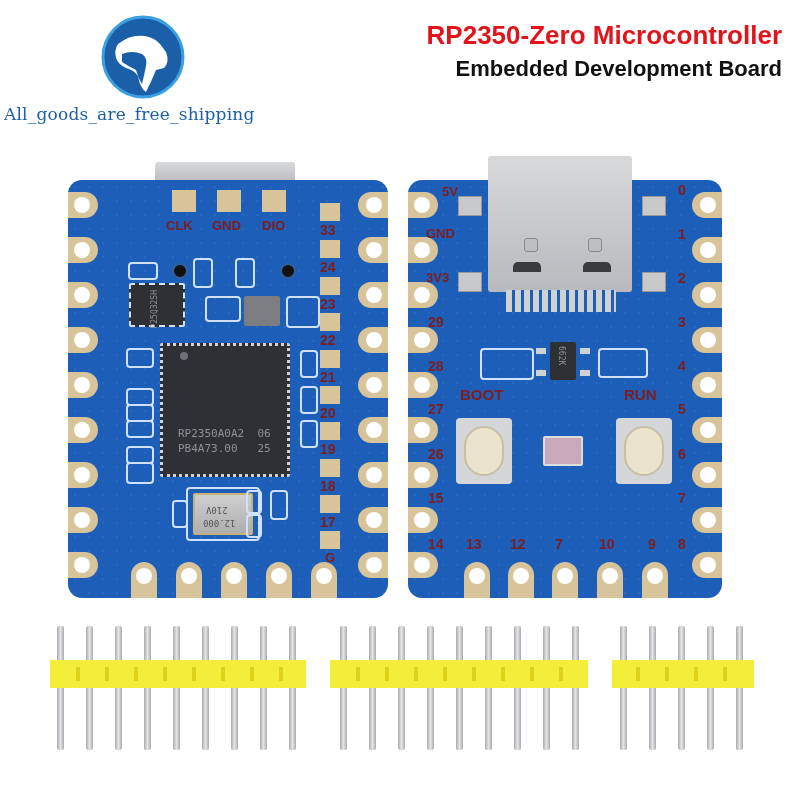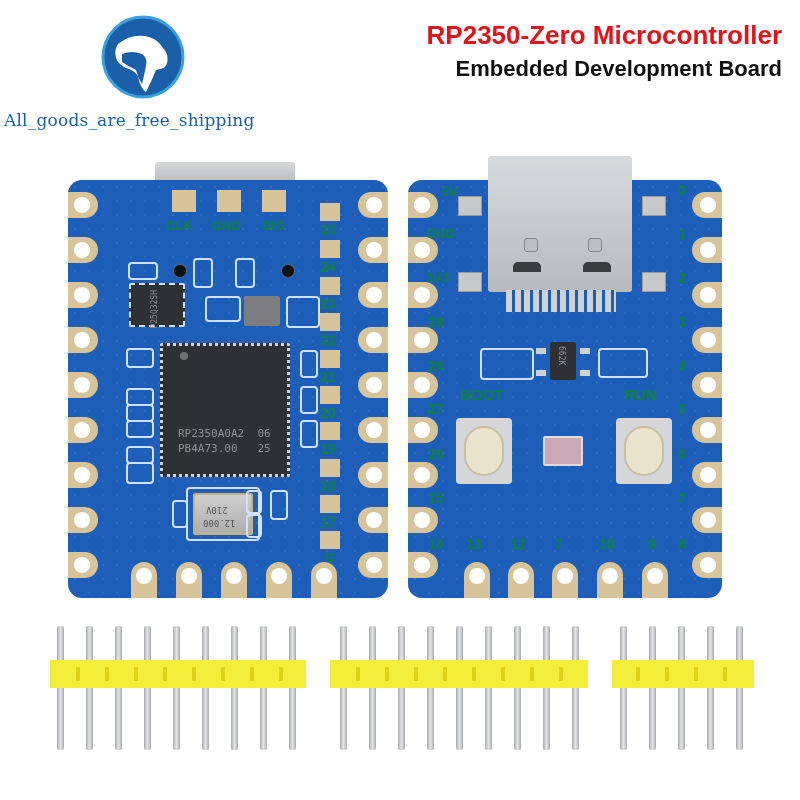--- a/index.html
+++ b/index.html
@@ -1,33 +1,33 @@
 <!DOCTYPE html>
 <html><head>
 <meta charset="utf-8">
 <style>
   html,body{margin:0;padding:0;background:#fff;}
   body{width:800px;height:800px;position:relative;overflow:hidden;font-family:"Liberation Sans",sans-serif;}
   .abs{position:absolute;}
-  .logo-text{left:4px;top:104px;font-family:"DejaVu Serif",serif;font-size:17px;color:#1a5fa8;letter-spacing:0.2px;white-space:nowrap;margin-top:6px;}
+  .logo-text{left:4px;top:104px;font-family:"DejaVu Serif",serif;font-size:17px;color:#1a5fa8;letter-spacing:0.2px;white-space:nowrap;}
   .title1{right:18px;top:20px;font-weight:bold;font-size:26px;color:#e0141b;white-space:nowrap;}
   .title2{right:18px;top:56px;font-weight:bold;font-size:22px;color:#111;white-space:nowrap;}
   .board{position:absolute;background:#1d5fb8;border-radius:14px;
     background-image:radial-gradient(rgba(255,255,255,0.06) 1px, transparent 1.5px);
     background-size:14px 14px;}
   .castel{position:absolute;width:30px;height:26px;background:#d8c49a;}
   .castel::after{content:"";position:absolute;width:16px;height:16px;border-radius:50%;background:#fff;top:5px;}
   .castel.l{border-radius:0 13px 13px 0;}
   .castel.l::after{left:6px;}
   .castel.r{border-radius:13px 0 0 13px;}
   .castel.r::after{right:6px;}
   .castel.b{width:26px;height:36px;border-radius:13px 13px 0 0;}
   .castel.b::after{left:5px;top:6px;}
   .pad{position:absolute;width:20px;height:18px;background:#d8c49a;}
-  .silk{position:absolute;color:#15803d;font-weight:bold;font-size:14px;white-space:nowrap;}
+  .silk{position:absolute;color:#7f1d1d;font-weight:bold;font-size:14px;white-space:nowrap;}
   .chip{position:absolute;background:#2f3033;border-radius:2px;}
   .chip-text{position:absolute;color:#8f9196;font-family:"DejaVu Sans Mono",monospace;font-size:11px;white-space:pre;}
   .smd{position:absolute;border:2px solid #cfe1ff;border-radius:4px;}
   .usb{position:absolute;background:linear-gradient(#d8d9db,#b7b9bc);border-radius:3px;}
   .btn{position:absolute;background:#d5d6d8;border-radius:4px;}
   .btn-cap{position:absolute;background:#ece3cd;border-radius:50%/40%;border:2px solid #c8bfa8;}
   .header{position:absolute;}
   .pin{position:absolute;width:7px;background:linear-gradient(90deg,#a8aaad,#e4e5e7,#a8aaad);border-radius:2px;}
   .housing{position:absolute;height:28px;background:#f2ee3a;}
   .notch{position:absolute;width:4px;height:14px;background:#ddd21a;top:7px;}

